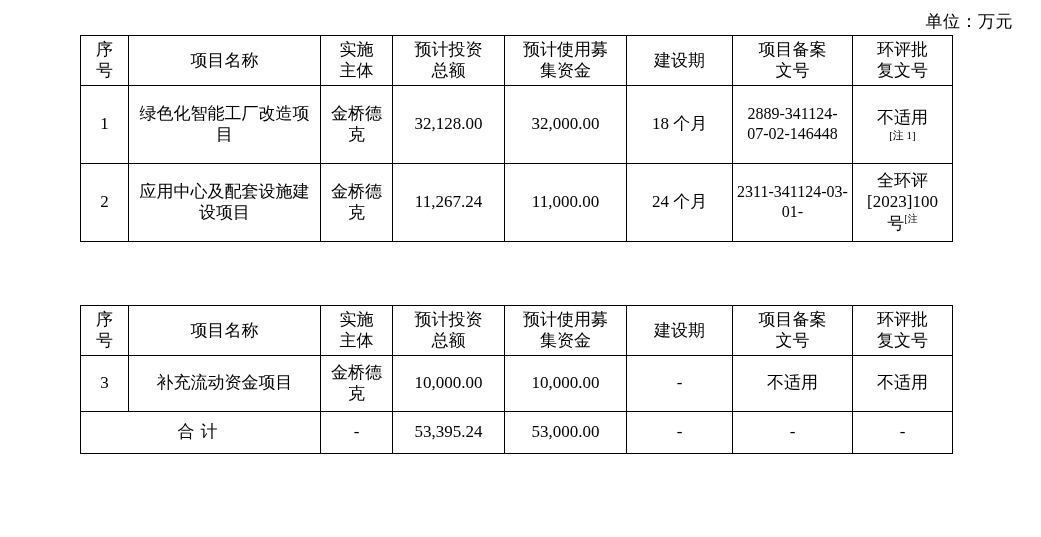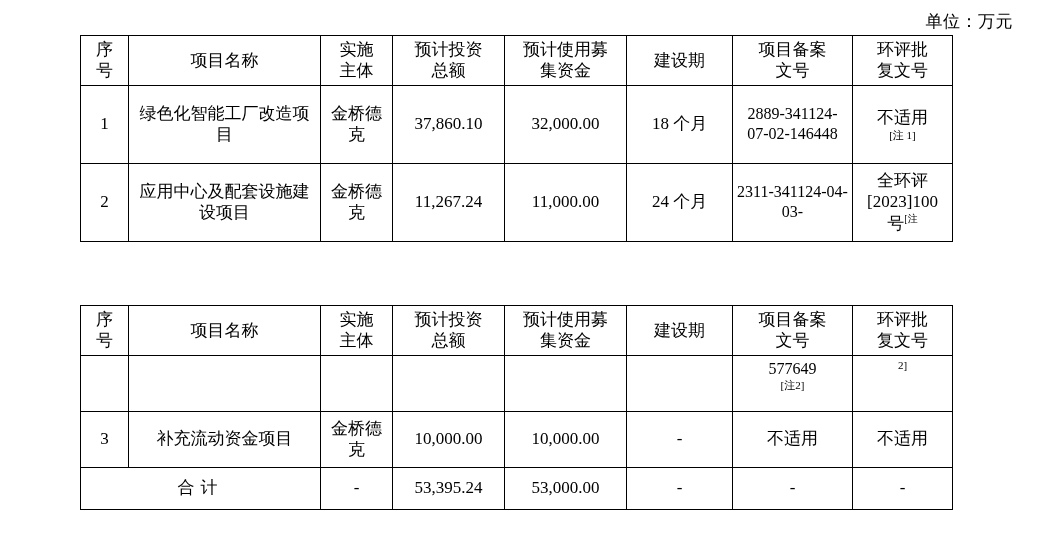--- a/index.html
+++ b/index.html
@@ -160,37 +160,37 @@
             <div>环评批</div>
             <div>复文号</div>
           </th>
         </tr>
       </thead>
       <tbody>
         <tr style="height:78px;">
           <td>1</td>
           <td class="name-cell">绿色化智能工厂改造项目</td>
           <td class="subject-cell">金桥德克</td>
-          <td>37,860.10</td>
+          <td>32,128.00</td>
           <td>32,000.00</td>
           <td>18 个月</td>
           <td class="ref-cell">2889-341124-07-02-146448</td>
           <td class="env-cell">
             <span>不适用</span>
             <span class="note-block">[注 1]</span>
           </td>
         </tr>
         <tr class="bottom-rule" style="height:78px;">
           <td>2</td>
           <td class="name-cell">应用中心及配套设施建设项目</td>
           <td class="subject-cell">金桥德克</td>
           <td>11,267.24</td>
           <td>11,000.00</td>
           <td>24 个月</td>
-          <td class="ref-cell">2311-341124-04-03-</td>
+          <td class="ref-cell">2311-341124-03-01-</td>
           <td class="env-cell">
             <span>全环评[2023]100 号</span><sup class="note">[注</sup>
           </td>
         </tr>
       </tbody>
     </table>
   </div>
 
   <div id="table2-wrap">
     <table class="doc-table">
@@ -233,35 +233,20 @@
             <div>文号</div>
           </th>
           <th class="thead-cell">
             <div>环评批</div>
             <div>复文号</div>
           </th>
         </tr>
       </thead>
       <tbody>
         <tr style="height:56px;">
-          <td></td>
-          <td class="name-cell"></td>
-          <td class="subject-cell"></td>
-          <td></td>
-          <td></td>
-          <td></td>
-          <td class="ref-cell" style="vertical-align:top;">
-            <span>577649</span>
-            <span class="note-block">[注2]</span>
-          </td>
-          <td class="env-cell" style="vertical-align:top;">
-            <span class="note-block">2]</span>
-          </td>
-        </tr>
-        <tr style="height:56px;">
           <td>3</td>
           <td class="name-cell">补充流动资金项目</td>
           <td class="subject-cell">金桥德克</td>
           <td>10,000.00</td>
           <td>10,000.00</td>
           <td>-</td>
           <td>不适用</td>
           <td>不适用</td>
         </tr>
         <tr class="total-row bottom-rule" style="height:42px;">

